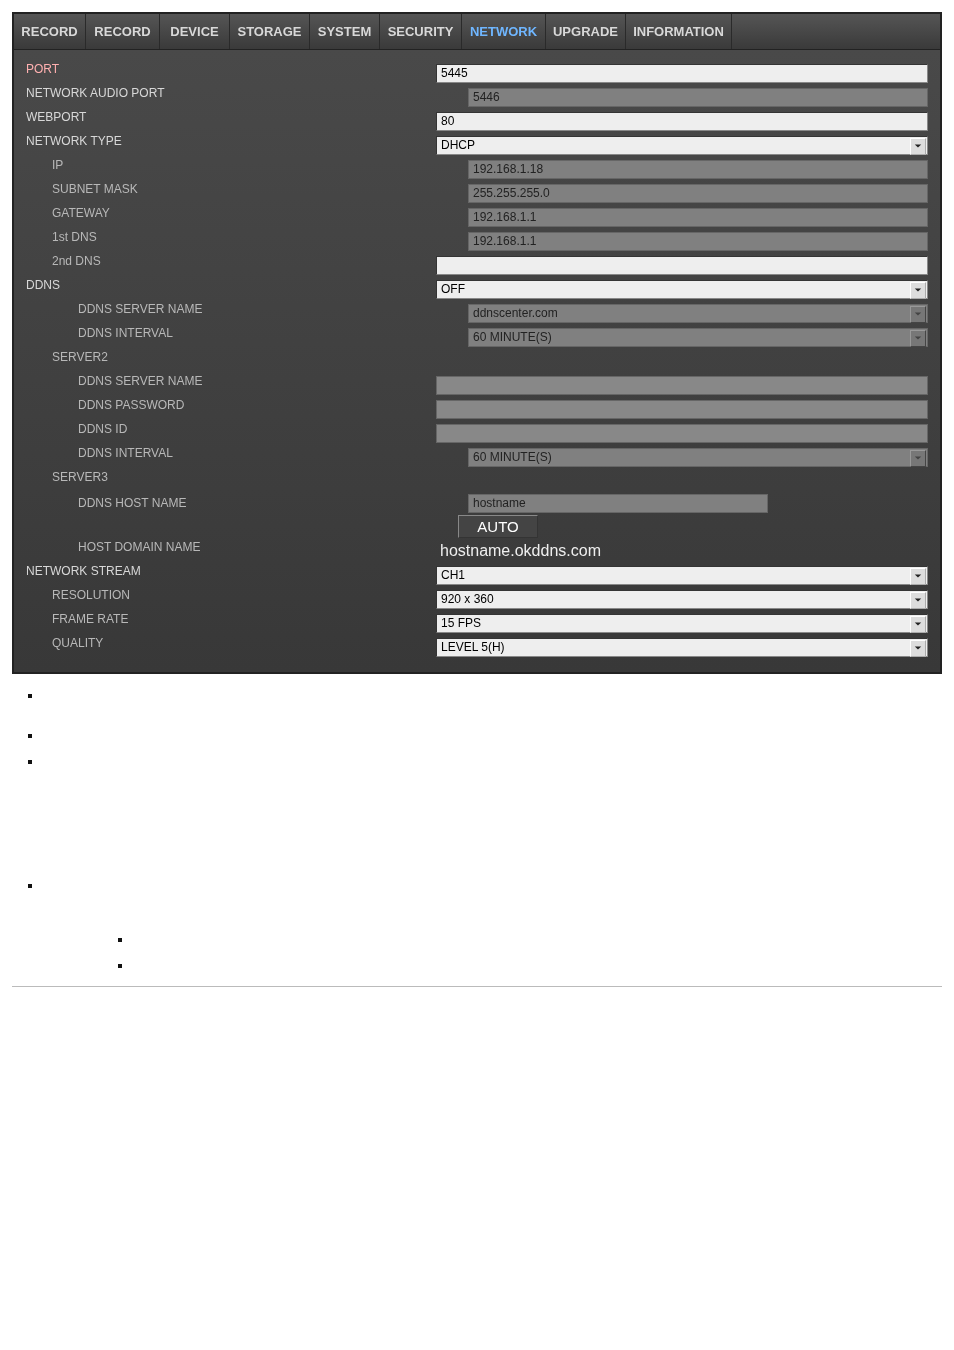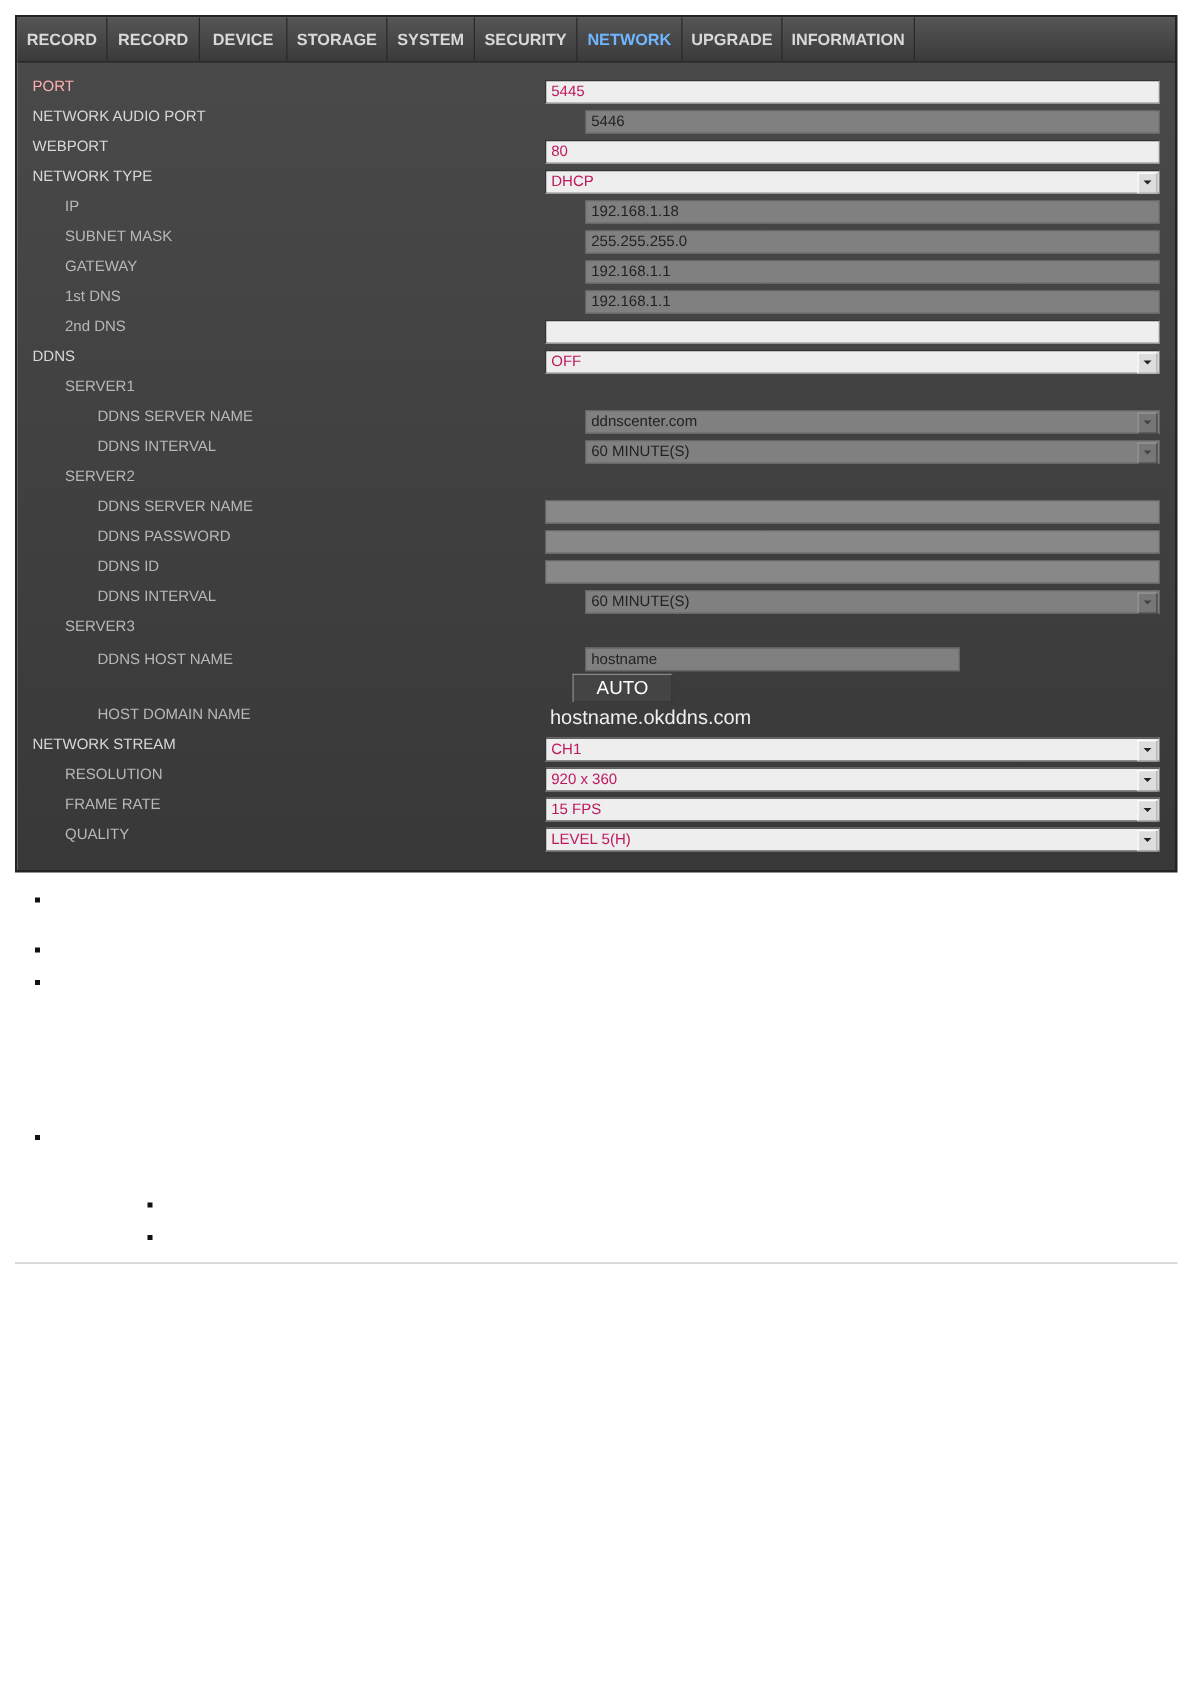--- a/index.html
+++ b/index.html
@@ -16,21 +16,21 @@
   .tab.t-network { width: 84px; color: #6fb6ff; }
   .tab.t-upgrade { width: 80px; }
   .tab.t-information { width: 106px; }
   .body { padding: 12px; color: #d8d8d8; font-size: 12px; }
   .row { display: flex; min-height: 22px; margin-bottom: 2px; }
   .label { width: 410px; }
   .gap { display:inline-block; width: 26px; }
   .lbl-port { color: #ffb0b0; }
   .lbl-muted { color: #b8b8b8; }
   .value { flex: 1; display: flex; align-items: center; gap: 4px; }
-  .input-box { flex: 1; background: #eee; color: #be185d; border: 1px inset #888; height: 19px; line-height: 17px; padding: 0 4px; font-size: 12px; }
+  .input-box { flex: 1; background: #eee; color: #000000; border: 1px inset #888; height: 19px; line-height: 17px; padding: 0 4px; font-size: 12px; }
   .readonly-box { flex: 1; background: #808080; color: #222; border: 1px solid #666; height: 19px; line-height: 17px; padding: 0 4px; font-size: 12px; margin-left: 32px; }
   .sel { position: relative; }
   .dropdown-arrow { width: 16px; height: 17px; background: #ddd; border: 1px outset #fff; display: inline-flex; align-items: center; justify-content: center; position: absolute; right: 1px; top: 1px; cursor: pointer; }
   .dropdown-arrow svg { width: 8px; height: 8px; }
   .dropdown-arrow.dark { background: #777; border: 1px outset #999; }
   .plain-value { color: #eee; padding: 0 4px; font-size: 16px; }
   .auto-btn { background: #444; color: #fff; border: 1px outset #888; width: 80px; text-align: center; padding: 2px 0; font-size: 15px; margin-top: 2px; margin-left: 22px;}
   .hostbox { width: 300px !important; flex: none !important; }
   .empty-box { flex:1; background:#888; border:1px solid #666; height:19px; }
   .doc { margin: 12px; font-size: 12px; color: #111; }
@@ -124,23 +124,20 @@
           <span class="dropdown-arrow">
               <svg viewBox="0 0 10 10">
                 <path d="M1 3 L5 7 L9 3 Z" fill="#222"></path>
               </svg>
             </span>
         </div>
       </div>
     </div>
 
     <div class="row">
-        <div class="label lbl-muted" style="width:100%"><span class="gap"></span><span>SERVER1</span></div>
-      </div>
-    <div class="row">
       <div class="label lbl-muted"><span class="gap"></span><span class="gap"></span><span>DDNS SERVER NAME</span></div>
       <div class="value">
         <div class="readonly-box sel"><span>ddnscenter.com</span>
           <span class="dropdown-arrow dark">
               <svg viewBox="0 0 10 10">
                 <path d="M1 3 L5 7 L9 3 Z" fill="#444"></path>
               </svg>
             </span>
         </div>
       </div>

